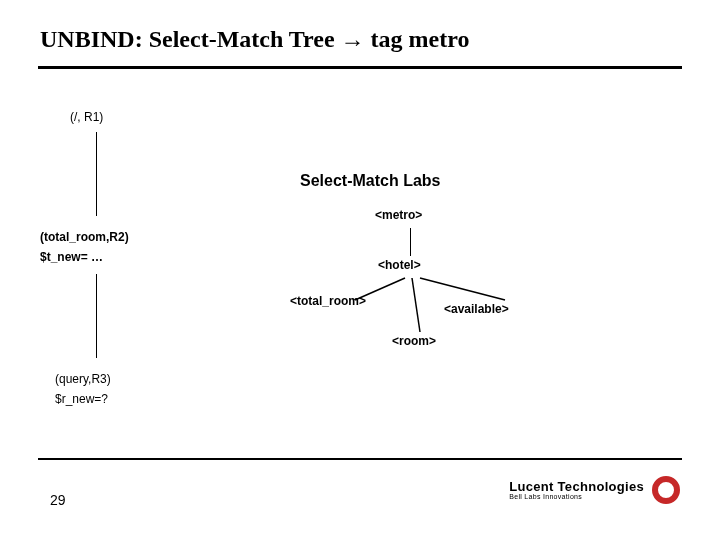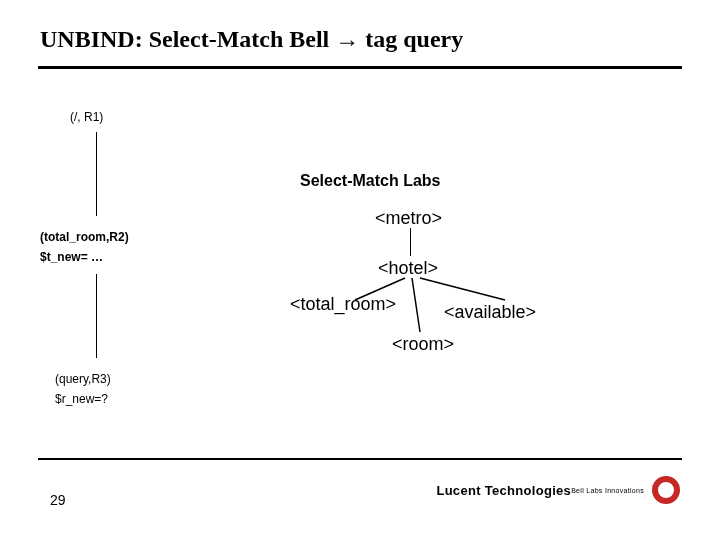--- a/index.html
+++ b/index.html
@@ -33,22 +33,22 @@
     font-size: 12px;
     position: absolute;
     white-space: nowrap;
   }
   .tree-heading {
     font-weight: bold;
     font-size: 16px;
     position: absolute;
   }
   .tag {
-    font-weight: normal;
-    font-size: 18px;
+    font-weight: bold;
+    font-size: 12px;
     position: absolute;
   }
   .vline {
     position: absolute;
     width: 0;
     border-left: 1.5px solid #000;
   }
   svg.branch {
     position: absolute;
     overflow: visible;
@@ -70,22 +70,22 @@
   .logo-wrap {
     position: absolute;
     right: 40px;
     top: 476px;
     display: flex;
     align-items: center;
     gap: 8px;
   }
   .logo-text {
     display: flex;
-    flex-direction: row;
-    align-items: center;
+    flex-direction: column;
+    align-items: flex-start;
     line-height: 1;
   }
   .logo-main {
     font-weight: bold;
     font-size: 13px;
     letter-spacing: 0.3px;
   }
   .logo-sub {
     font-size: 7px;
     letter-spacing: 0.3px;
@@ -94,21 +94,21 @@
     width: 28px;
     height: 28px;
     border: 6px solid #c62828;
     border-radius: 50%;
     box-sizing: border-box;
   }
 </style>
 </head>
 <body>
 
-<div class="title">UNBIND: Select-Match Bell → tag query</div>
+<div class="title">UNBIND: Select-Match Tree → tag metro</div>
 <div class="title-rule"></div>
 
 <div class="node-label" style="left:70px; top:110px;">(/, R1)</div>
 <div class="vline" style="left:96px; top:132px; height:84px;"></div>
 
 <div class="node-label" style="left:40px; top:230px; font-weight:bold;">(total_room,R2)</div>
 <div class="node-label" style="left:40px; top:250px; font-weight:bold;">$t_new= …</div>
 <div class="vline" style="left:96px; top:274px; height:84px;"></div>
 
 <div class="node-label" style="left:55px; top:372px;">(query,R3)</div>

